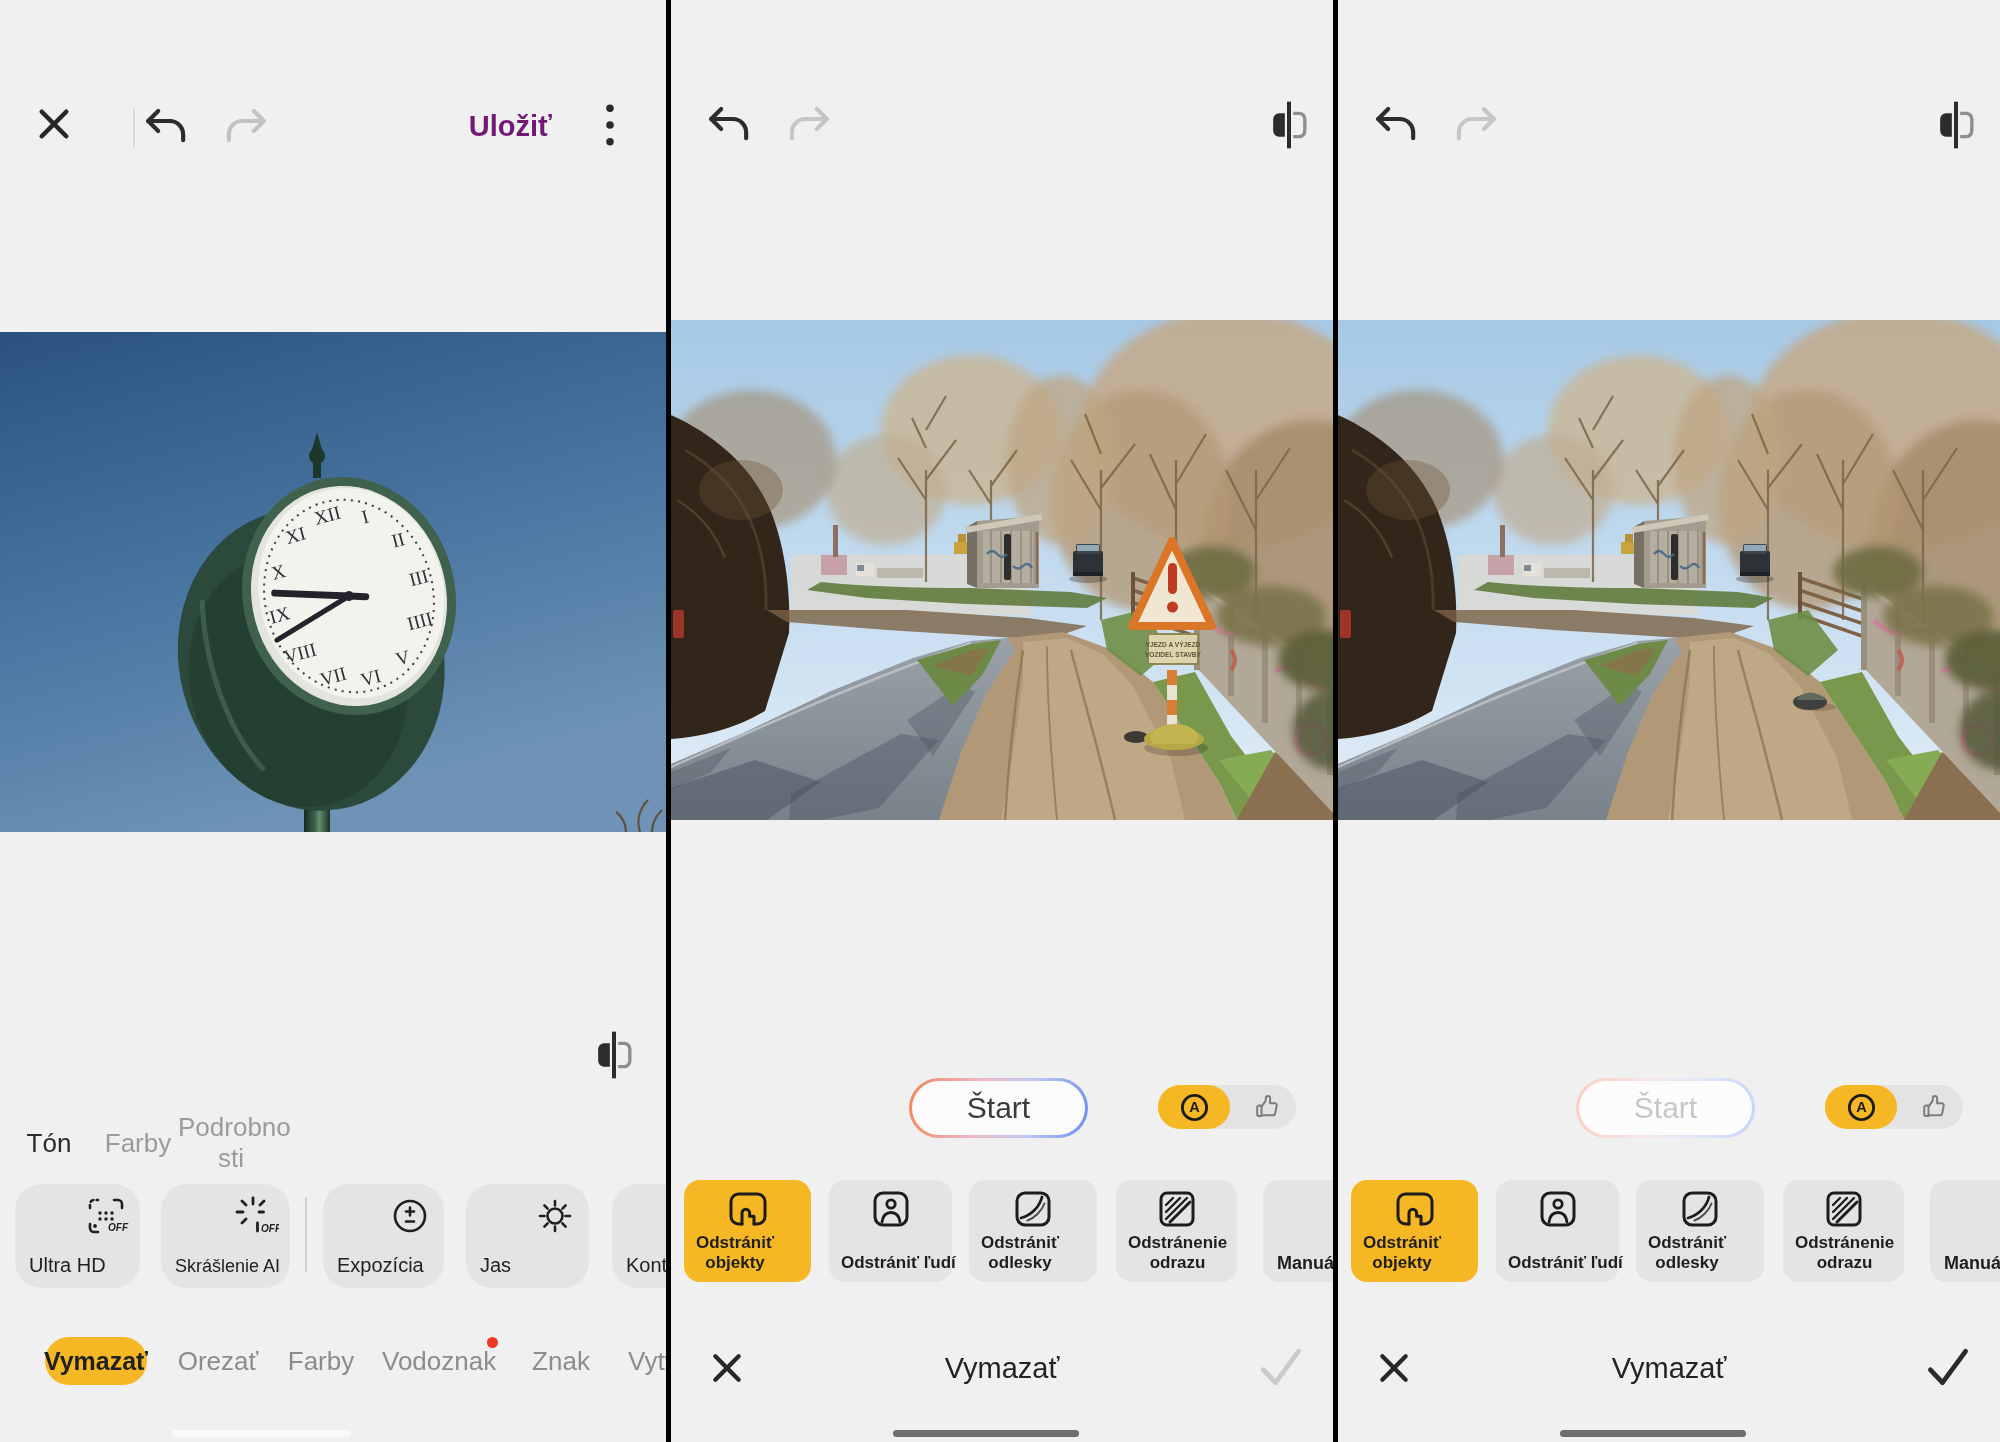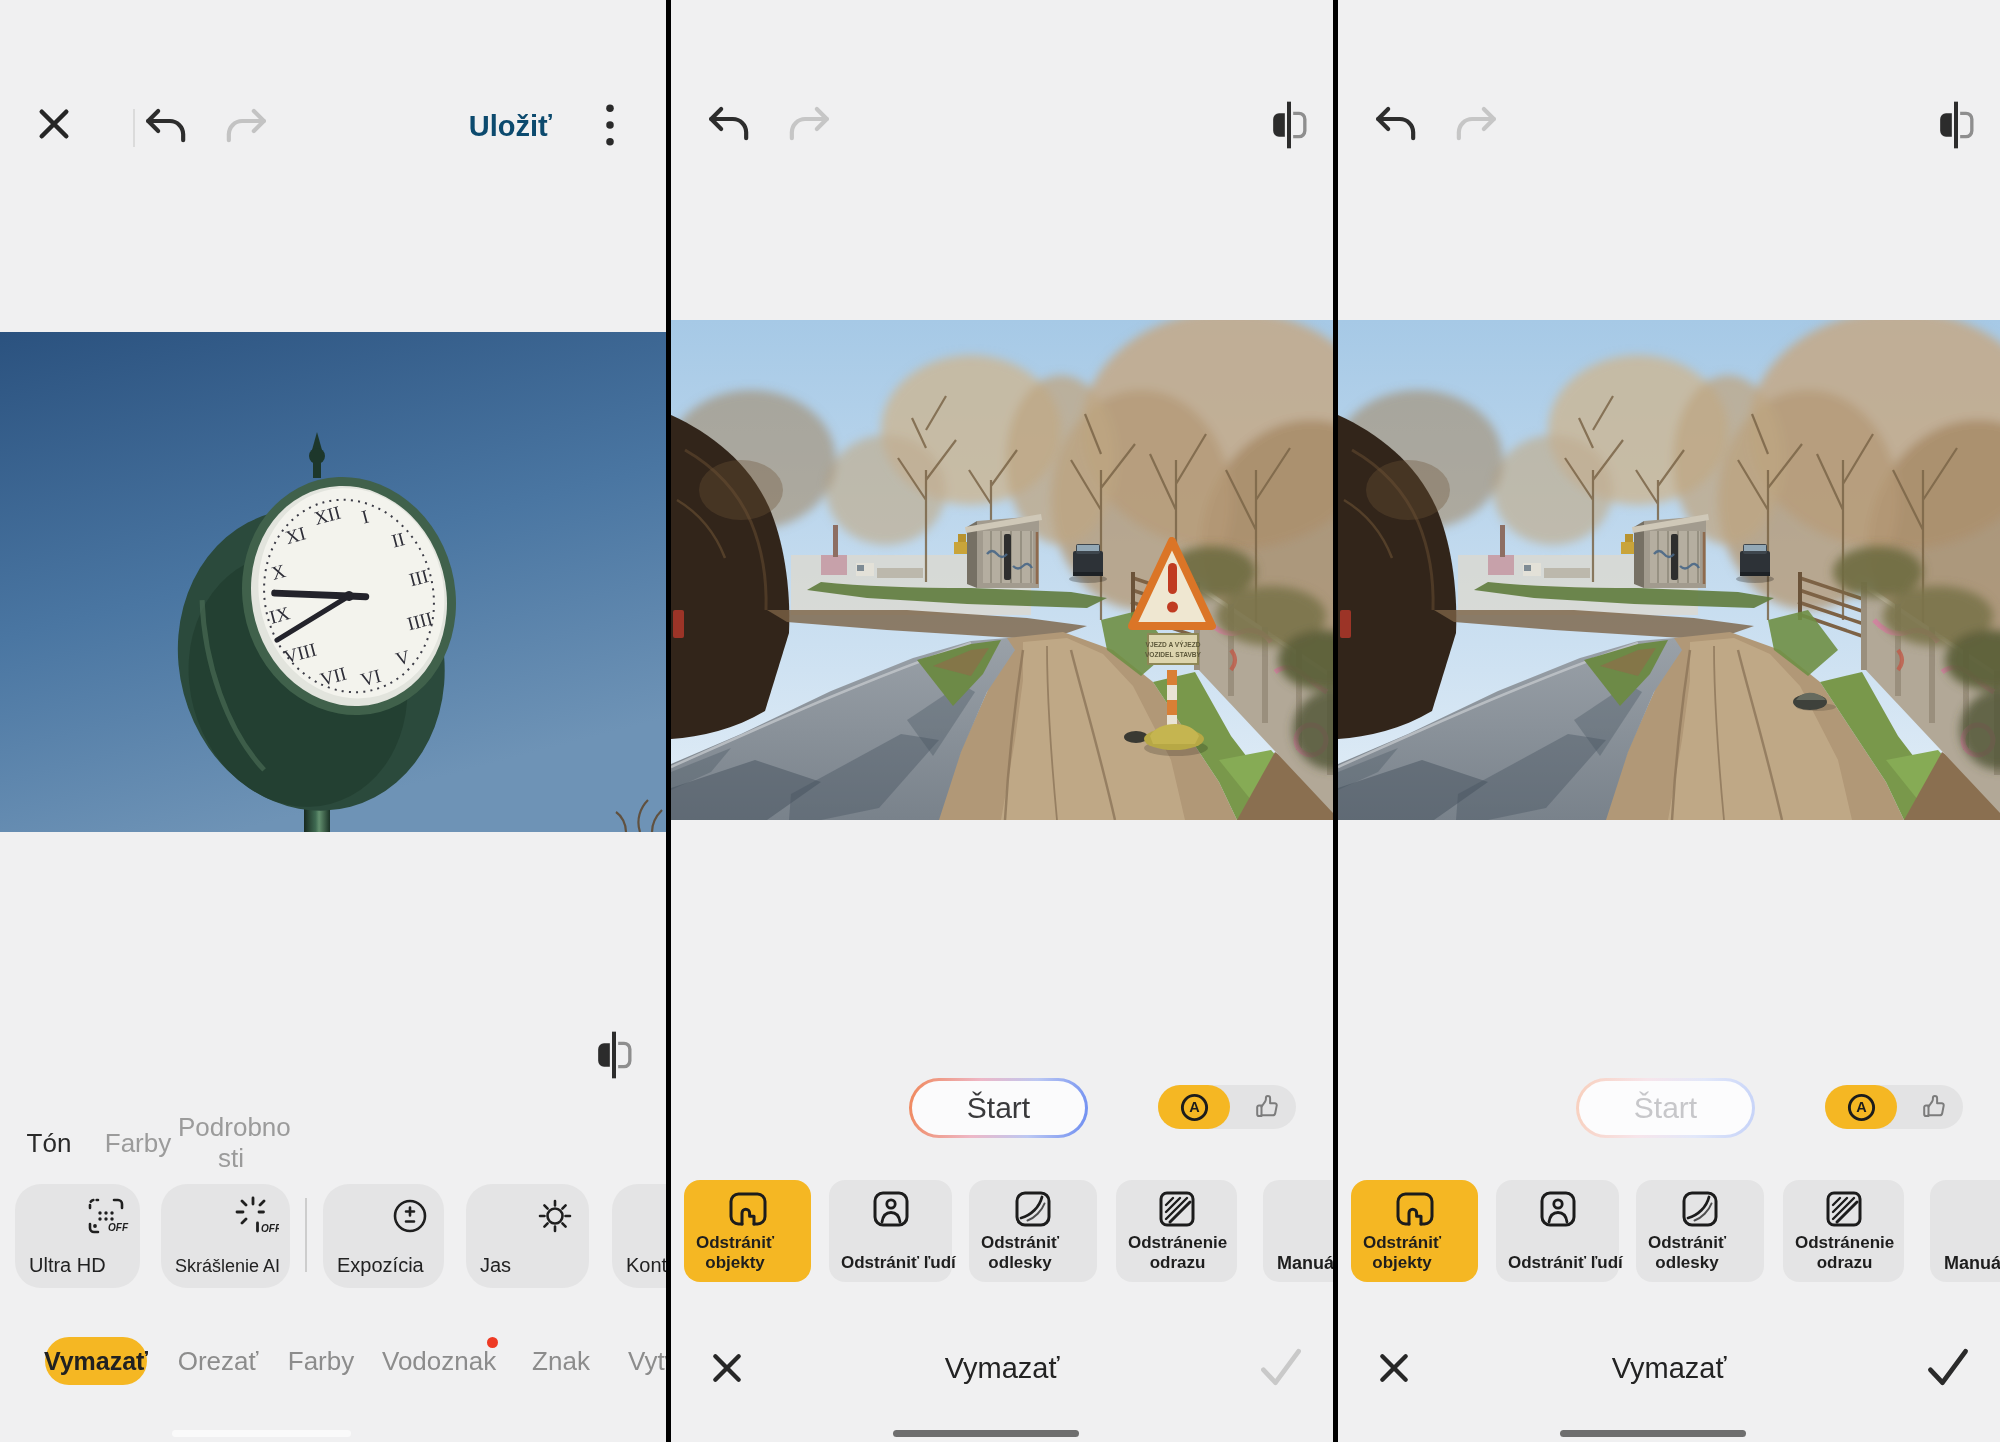--- a/index.html
+++ b/index.html
@@ -11,21 +11,21 @@
   .abs{position:absolute;}
   button{border:0;background:none;padding:0;margin:0;cursor:pointer;font-family:inherit;}
   .ic{display:block;width:100%;height:100%;}
   .icbtn{display:flex;align-items:center;justify-content:center;}
 
   
   .close1{left:33px;top:103px;width:42px;height:42px;color:#262626;}
   .tsep{left:133px;top:109px;width:2px;height:38px;background:#dbdbdb;}
   .undo-b{left:142px;top:106px;width:44px;height:40px;color:#2d2d2d;}
   .redo-b{left:226px;top:106px;width:44px;height:40px;color:#c3c3c3;}
-  .save1{left:442px;top:110px;width:110px;font-size:29px;font-weight:600;color:#0c4a6e;text-align:right;}
+  .save1{left:442px;top:110px;width:110px;font-size:29px;font-weight:600;color:#701a75;text-align:right;}
   .kebab1{left:600px;top:102px;width:20px;height:46px;color:#2a2a2a;}
   .undo2{left:34px;top:104px;width:44px;height:40px;color:#2d2d2d;}
   .redo2{left:118px;top:104px;width:44px;height:40px;color:#c6c6c6;}
   .cmp-top{left:596px;top:100px;width:44px;height:50px;color:#2c2c2c;}
 
   
   .photo{left:0;width:666px;top:332px;height:500px;overflow:hidden;}
   .photo2{left:0;width:662px;top:320px;height:500px;overflow:hidden;}
   .photo svg,.photo2 svg{display:block;width:100%;height:100%;}
 

